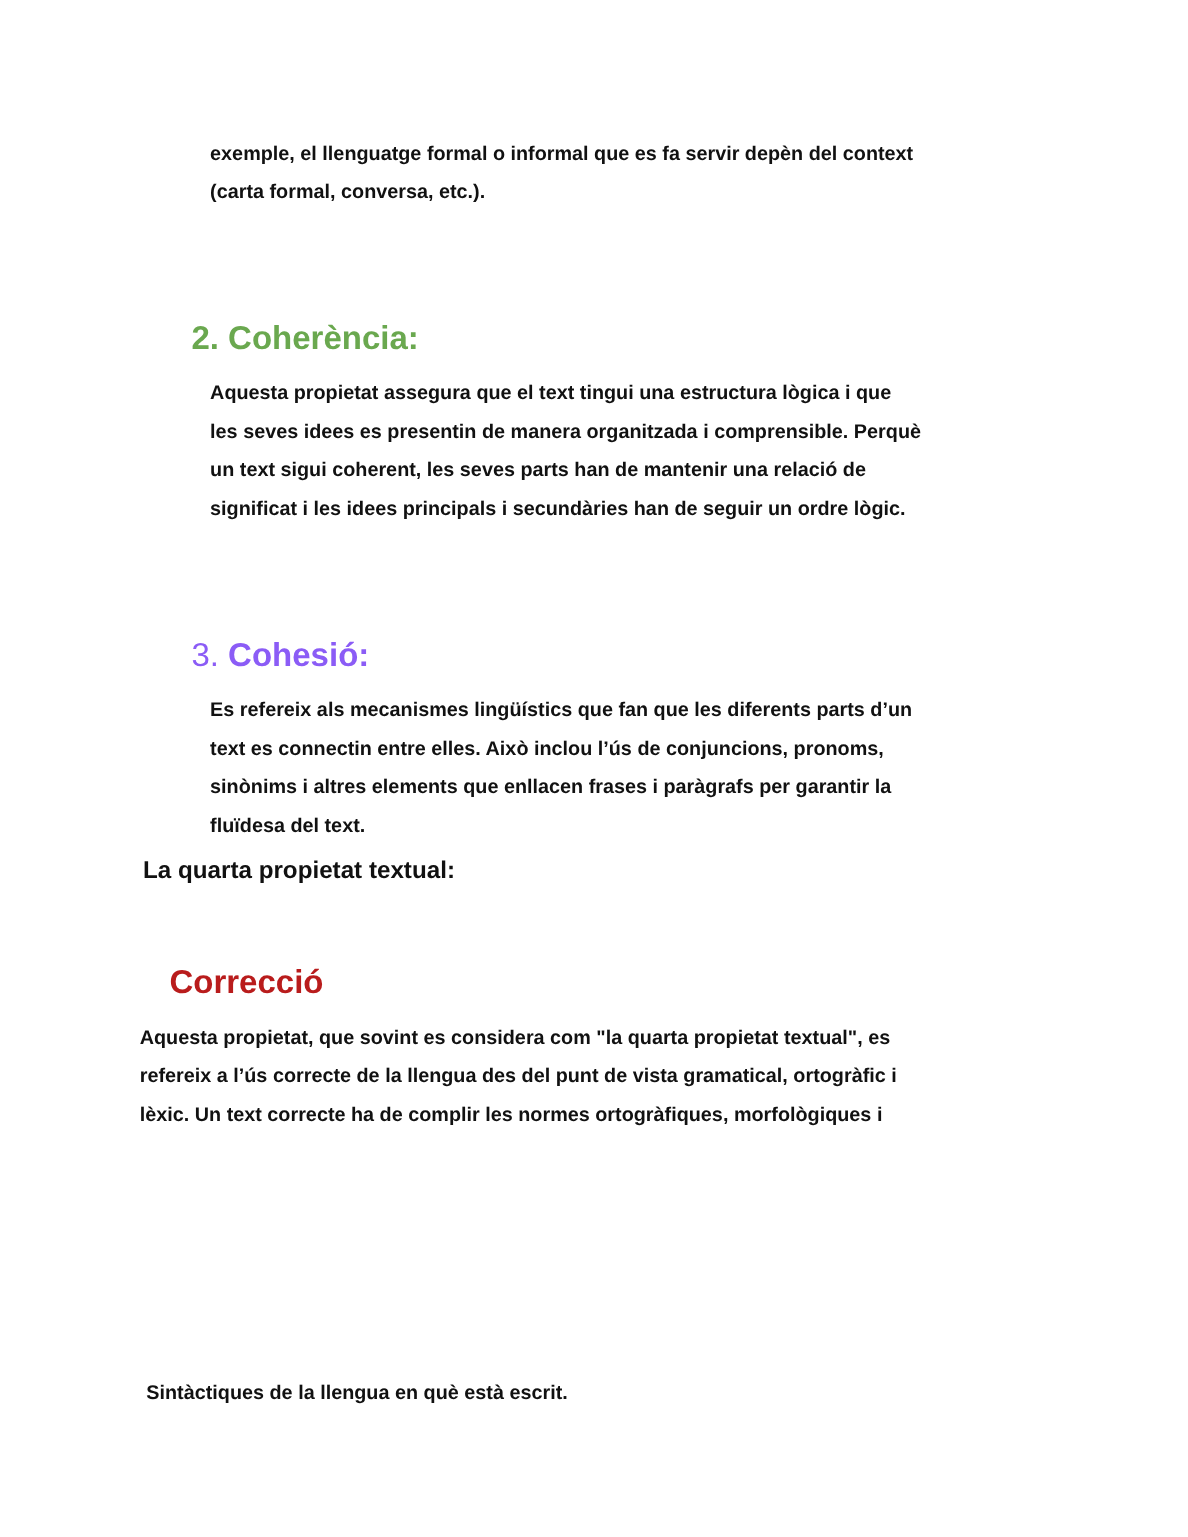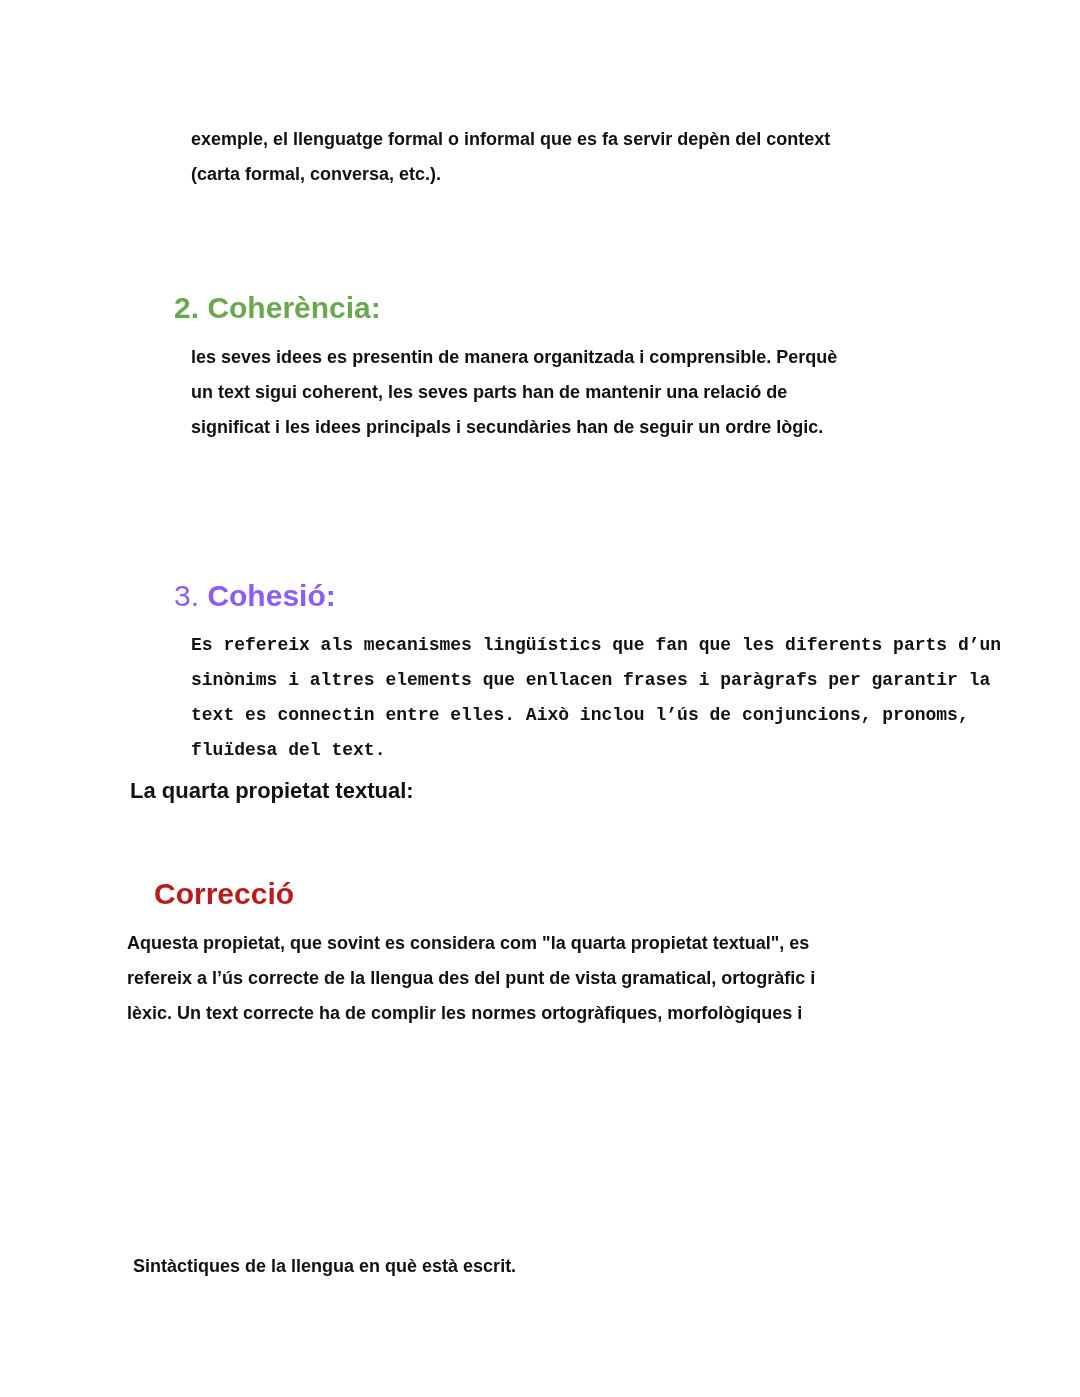--- a/index.html
+++ b/index.html
@@ -20,33 +20,34 @@
 <div class="abs" style="left:191px; top:122px;">
   <p class="para">exemple, el llenguatge formal o informal que es fa servir depèn del context</p>
   <p class="para">(carta formal, conversa, etc.).</p>
 </div>
 
 <div class="abs heading green" style="left:158px; top:274px;">
   <span>2.</span>
   <span>Coherència:</span>
 </div>
 <div class="abs" style="left:191px; top:340px;">
+  <p class="para">Aquesta propietat assegura que el text tingui una estructura lògica i que</p>
   <p class="para">les seves idees es presentin de manera organitzada i comprensible. Perquè</p>
   <p class="para">un text sigui coherent, les seves parts han de mantenir una relació de</p>
   <p class="para">significat i les idees principals i secundàries han de seguir un ordre lògic.</p>
 </div>
 
 <div class="abs heading blue" style="left:158px; top:562px;">
   <span class="num-light">3.</span>
   <span>Cohesió:</span>
 </div>
-<div class="abs" style="left:191px; top:628px;font-family:Liberation Mono, monospace;">
+<div class="abs" style="left:191px; top:628px;">
   <p class="para">Es refereix als mecanismes lingüístics que fan que les diferents parts d’un</p>
+  <p class="para">text es connectin entre elles. Això inclou l’ús de conjuncions, pronoms,</p>
   <p class="para">sinònims i altres elements que enllacen frases i paràgrafs per garantir la</p>
-  <p class="para">text es connectin entre elles. Això inclou l’ús de conjuncions, pronoms,</p>
   <p class="para">fluïdesa del text.</p>
 </div>
 
 <p class="abs subhead" style="left:130px; top:776px;">La quarta propietat textual:</p>
 
 <p class="abs heading maroon" style="left:138px; top:860px;">Correcció</p>
 
 <div class="abs" style="left:127px; top:926px;">
   <p class="para">Aquesta propietat, que sovint es considera com "la quarta propietat textual", es</p>
   <p class="para">refereix a l’ús correcte de la llengua des del punt de vista gramatical, ortogràfic i</p>

